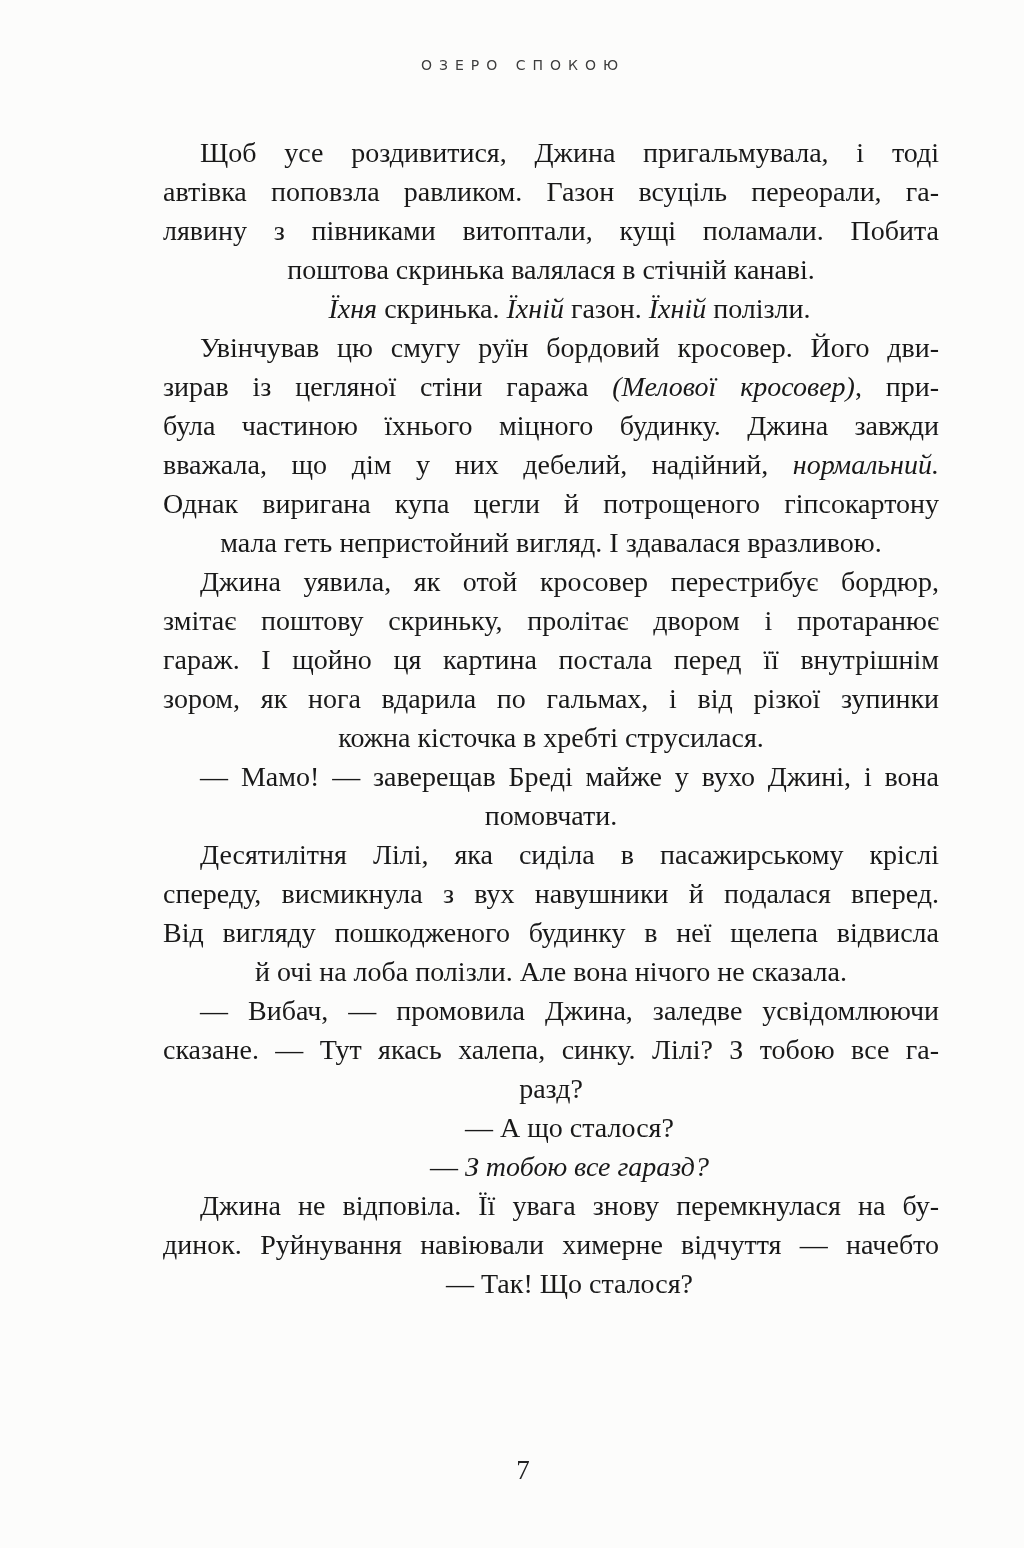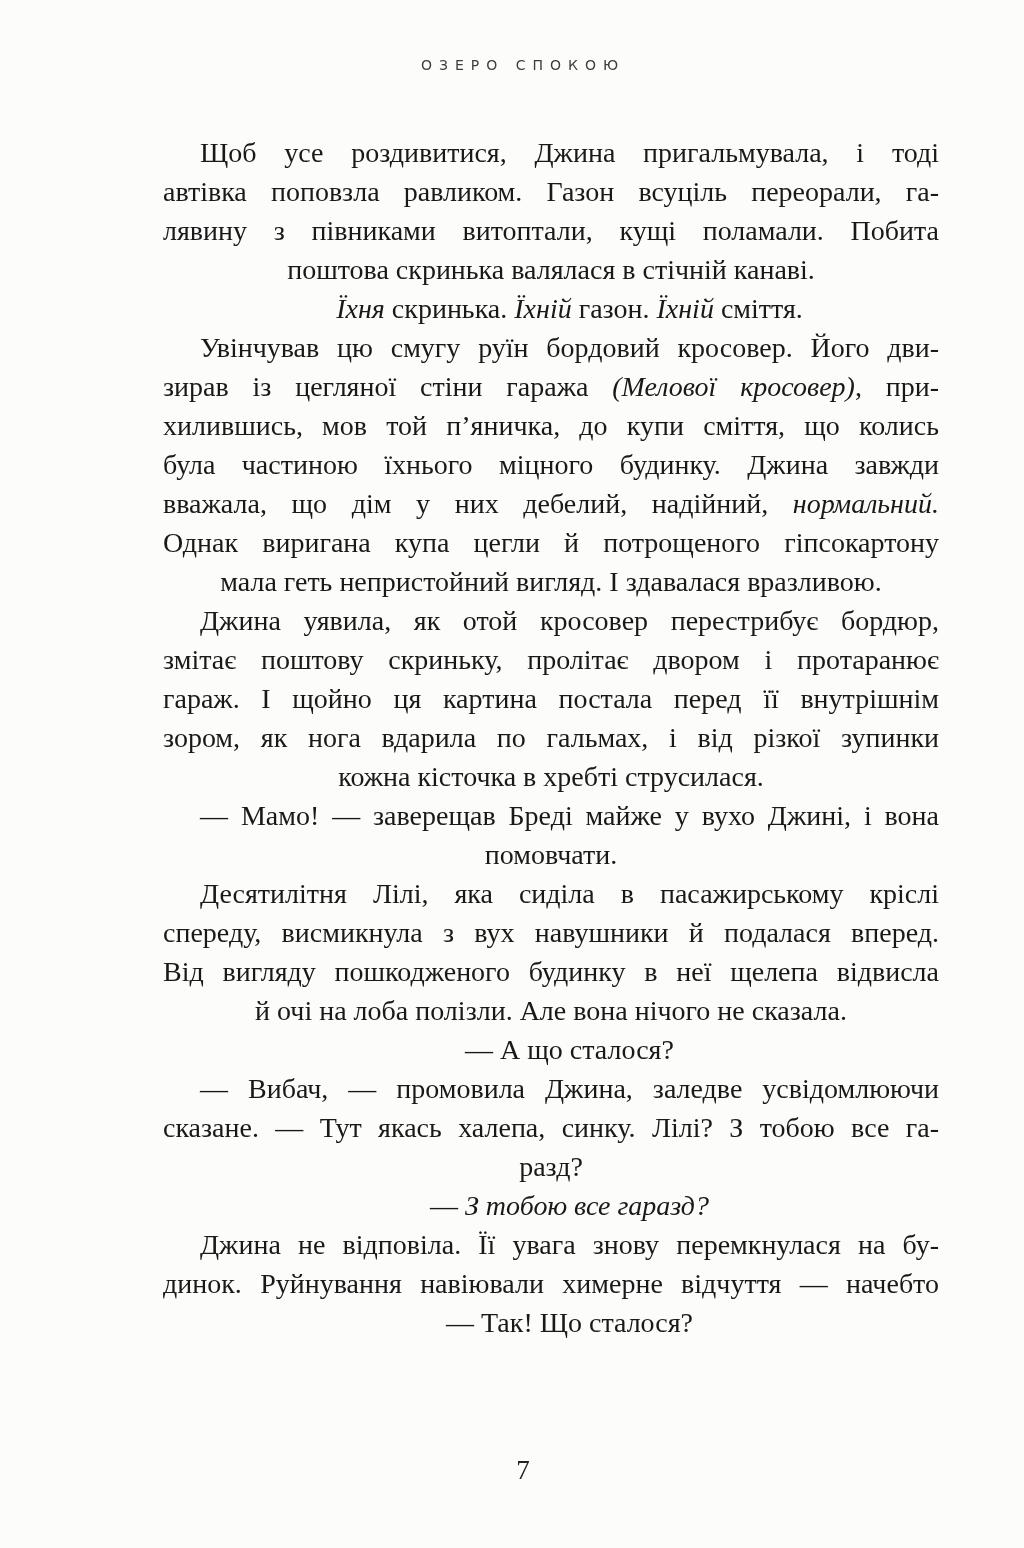--- a/index.html
+++ b/index.html
@@ -55,26 +55,25 @@
   <div class="running-head">ОЗЕРО СПОКОЮ</div>
 
   <div class="body-text">
       <div class="para">
         <div class="line just ind"><span>Щоб усе роздивитися, Джина пригальмувала, і тоді</span></div>
         <div class="line just"><span>автівка поповзла равликом. Газон всуціль переорали, га-</span></div>
         <div class="line just"><span>лявину з півниками витоптали, кущі поламали. Побита</span></div>
         <div class="line left"><span>поштова скринька валялася в стічній канаві.</span></div>
       </div>
       <div class="para">
-        <div class="line left ind"><span class="it">Їхня</span><span> скринька. </span><span class="it">Їхній</span><span> газон. </span><span class="it">Їхній</span><span> сміття.</span></div>
+        <div class="line left ind"><span class="it">Їхня</span><span> скринька. </span><span class="it">Їхній</span><span> газон. </span><span class="it">Їхній</span><span> полізли.</span></div>
       </div>
       <div class="para">
         <div class="line just ind"><span>Увінчував цю смугу руїн бордовий кросовер. Його дви-</span></div>
         <div class="line just"><span>зирав із цегляної стіни гаража </span><span class="it">(Мелової кросовер)</span><span>, при-</span></div>
-        <div class="line just"><span>хилившись, мов той п’яничка, до купи сміття, що колись</span></div>
         <div class="line just"><span>була частиною їхнього міцного будинку. Джина завжди</span></div>
         <div class="line just"><span>вважала, що дім у них дебелий, надійний, </span><span class="it">нормальний.</span></div>
         <div class="line just"><span>Однак виригана купа цегли й потрощеного гіпсокартону</span></div>
         <div class="line left"><span>мала геть непристойний вигляд. І здавалася вразливою.</span></div>
       </div>
       <div class="para">
         <div class="line just ind"><span>Джина уявила, як отой кросовер перестрибує бордюр,</span></div>
         <div class="line just"><span>змітає поштову скриньку, пролітає двором і протаранює</span></div>
         <div class="line just"><span>гараж. І щойно ця картина постала перед її внутрішнім</span></div>
         <div class="line just"><span>зором, як нога вдарила по гальмах, і від різкої зупинки</span></div>
@@ -84,26 +83,26 @@
         <div class="line just ind"><span>— Мамо! — заверещав Бреді майже у вухо Джині, і вона</span></div>
         <div class="line left"><span>помовчати.</span></div>
       </div>
       <div class="para">
         <div class="line just ind"><span>Десятилітня Лілі, яка сиділа в пасажирському кріслі</span></div>
         <div class="line just"><span>спереду, висмикнула з вух навушники й подалася вперед.</span></div>
         <div class="line just"><span>Від вигляду пошкодженого будинку в неї щелепа відвисла</span></div>
         <div class="line left"><span>й очі на лоба полізли. Але вона нічого не сказала.</span></div>
       </div>
       <div class="para">
-        <div class="line left ind"><span>— А що сталося?</span></div>
-      </div>
-      <div class="para">
         <div class="line just ind"><span>— Вибач, — промовила Джина, заледве усвідомлюючи</span></div>
         <div class="line just"><span>сказане. — Тут якась халепа, синку. Лілі? З тобою все га-</span></div>
         <div class="line left"><span>разд?</span></div>
+      </div>
+      <div class="para">
+        <div class="line left ind"><span>— А що сталося?</span></div>
       </div>
       <div class="para">
         <div class="line left ind"><span>— </span><span class="it">З тобою все гаразд?</span></div>
       </div>
       <div class="para">
         <div class="line just ind"><span>Джина не відповіла. Її увага знову перемкнулася на бу-</span></div>
         <div class="line just"><span>динок. Руйнування навіювали химерне відчуття — начебто</span></div>
       </div>
       <div class="para">
         <div class="line left ind"><span>— Так! Що сталося?</span></div>

